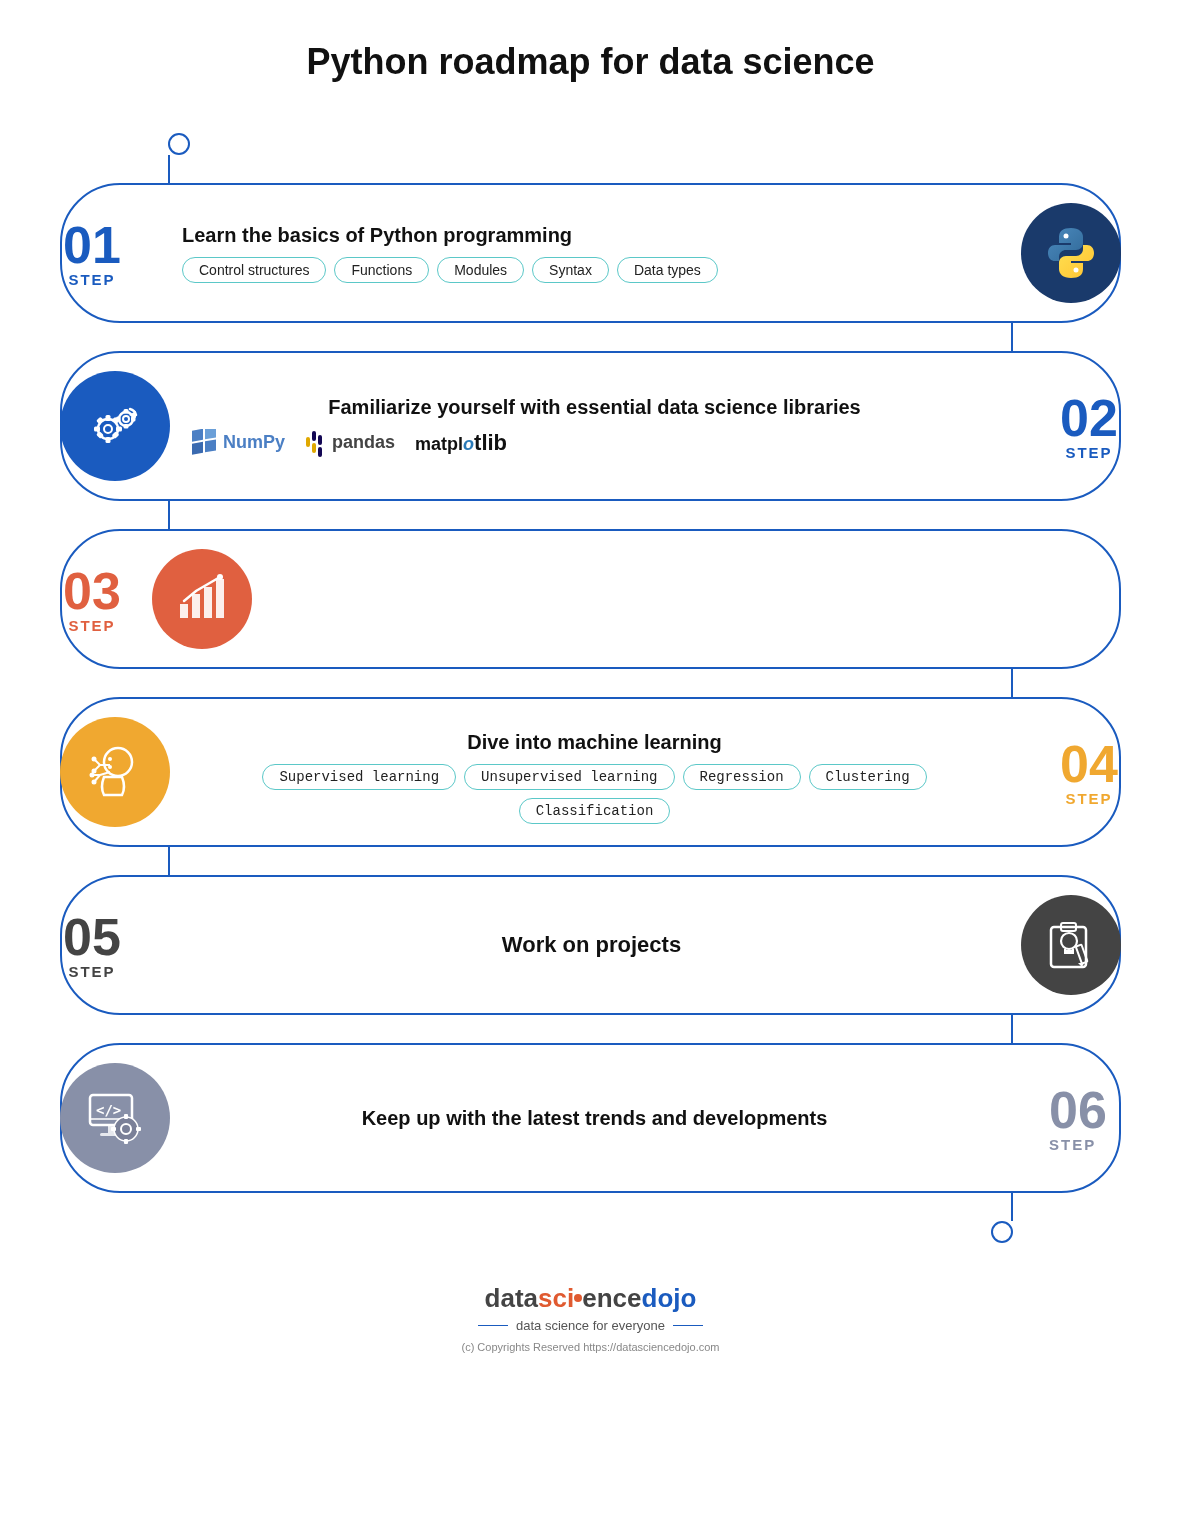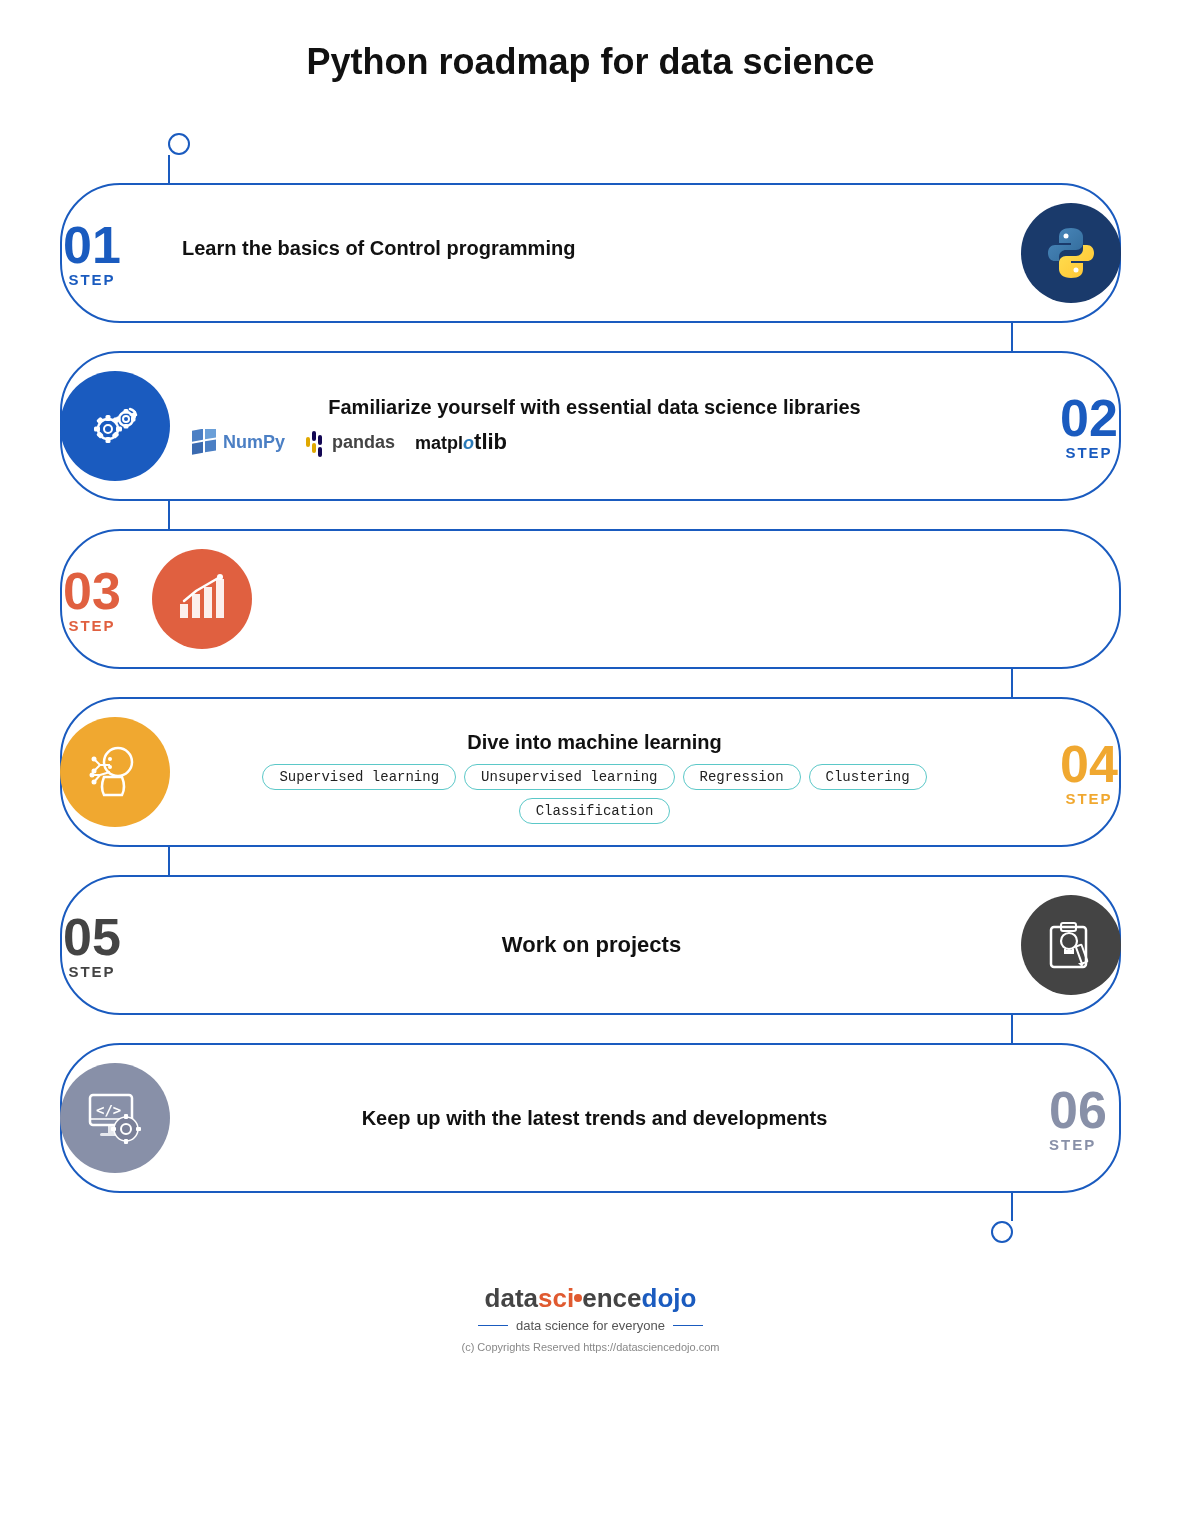--- a/index.html
+++ b/index.html
@@ -130,20 +130,21 @@
     }
     .step2-title {
       font-size: 20px;
       font-weight: 800;
       color: #111;
       margin-bottom: 10px;
       text-align: center;
     }
     .step2-libs {
       display: flex;
+      align-items: center;
       gap: 20px;
       justify-content: flex-start;
       flex-wrap: wrap;
     }
     .step2-number {
       position: absolute;
       right: -10px;
       top: 50%;
       transform: translateY(-50%);
       display: flex;
@@ -513,21 +514,28 @@
     <div class="connector-dot"></div>
     <div class="connector-line-v"></div>
   </div>
 
   <div class="step1-wrap">
     <div class="step1-number">
       <span class="step1-num-big">01</span>
       <span class="step1-num-label">STEP</span>
     </div>
     <div class="step1-content">
-      <div class="step1-title">Learn the basics of Control programming</div>
+      <div class="step1-title">Learn the basics of Python programming</div>
+      <div class="step1-tags">
+        <span class="tag">Control structures</span>
+        <span class="tag">Functions</span>
+        <span class="tag">Modules</span>
+        <span class="tag">Syntax</span>
+        <span class="tag">Data types</span>
+      </div>
     </div>
     <div class="step1-icon-circle">
 
       <svg class="python-logo" viewBox="0 0 60 60" xmlns="http://www.w3.org/2000/svg">
         <defs>
           <linearGradient id="pyBlue" x1="0%" y1="0%" x2="100%" y2="100%">
             <stop offset="0%" style="stop-color:#4c8abe"></stop>
             <stop offset="100%" style="stop-color:#306998"></stop>
           </linearGradient>
           <linearGradient id="pyYellow" x1="0%" y1="0%" x2="100%" y2="100%">

